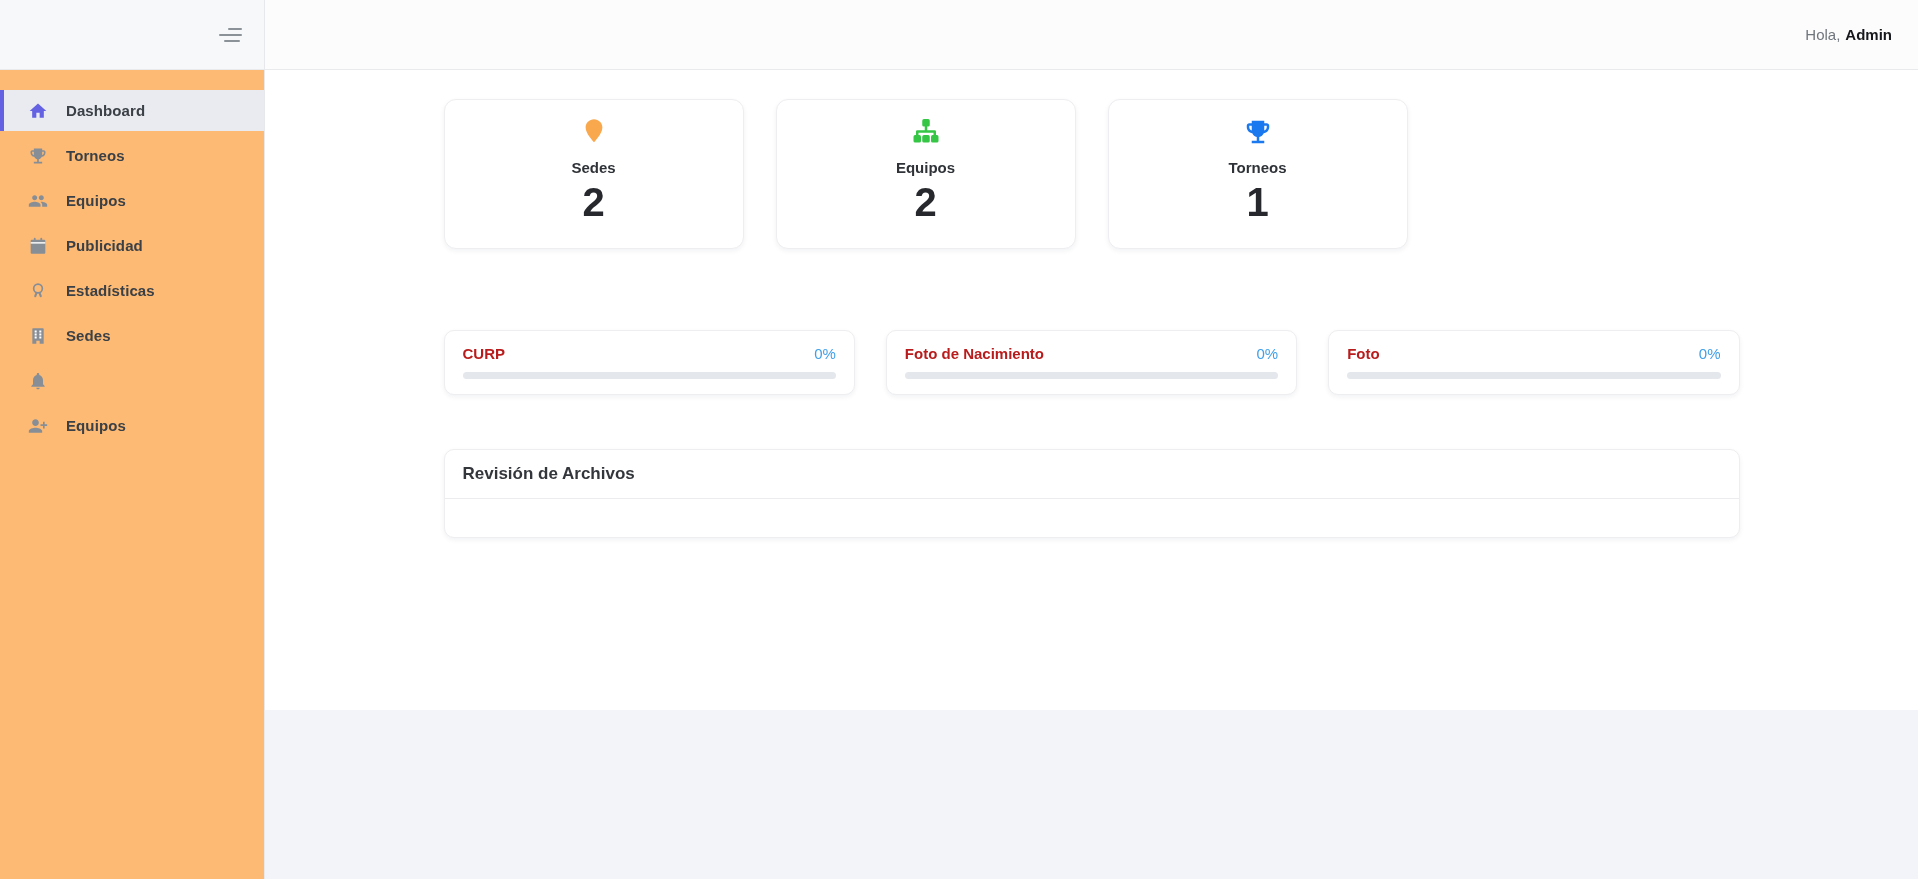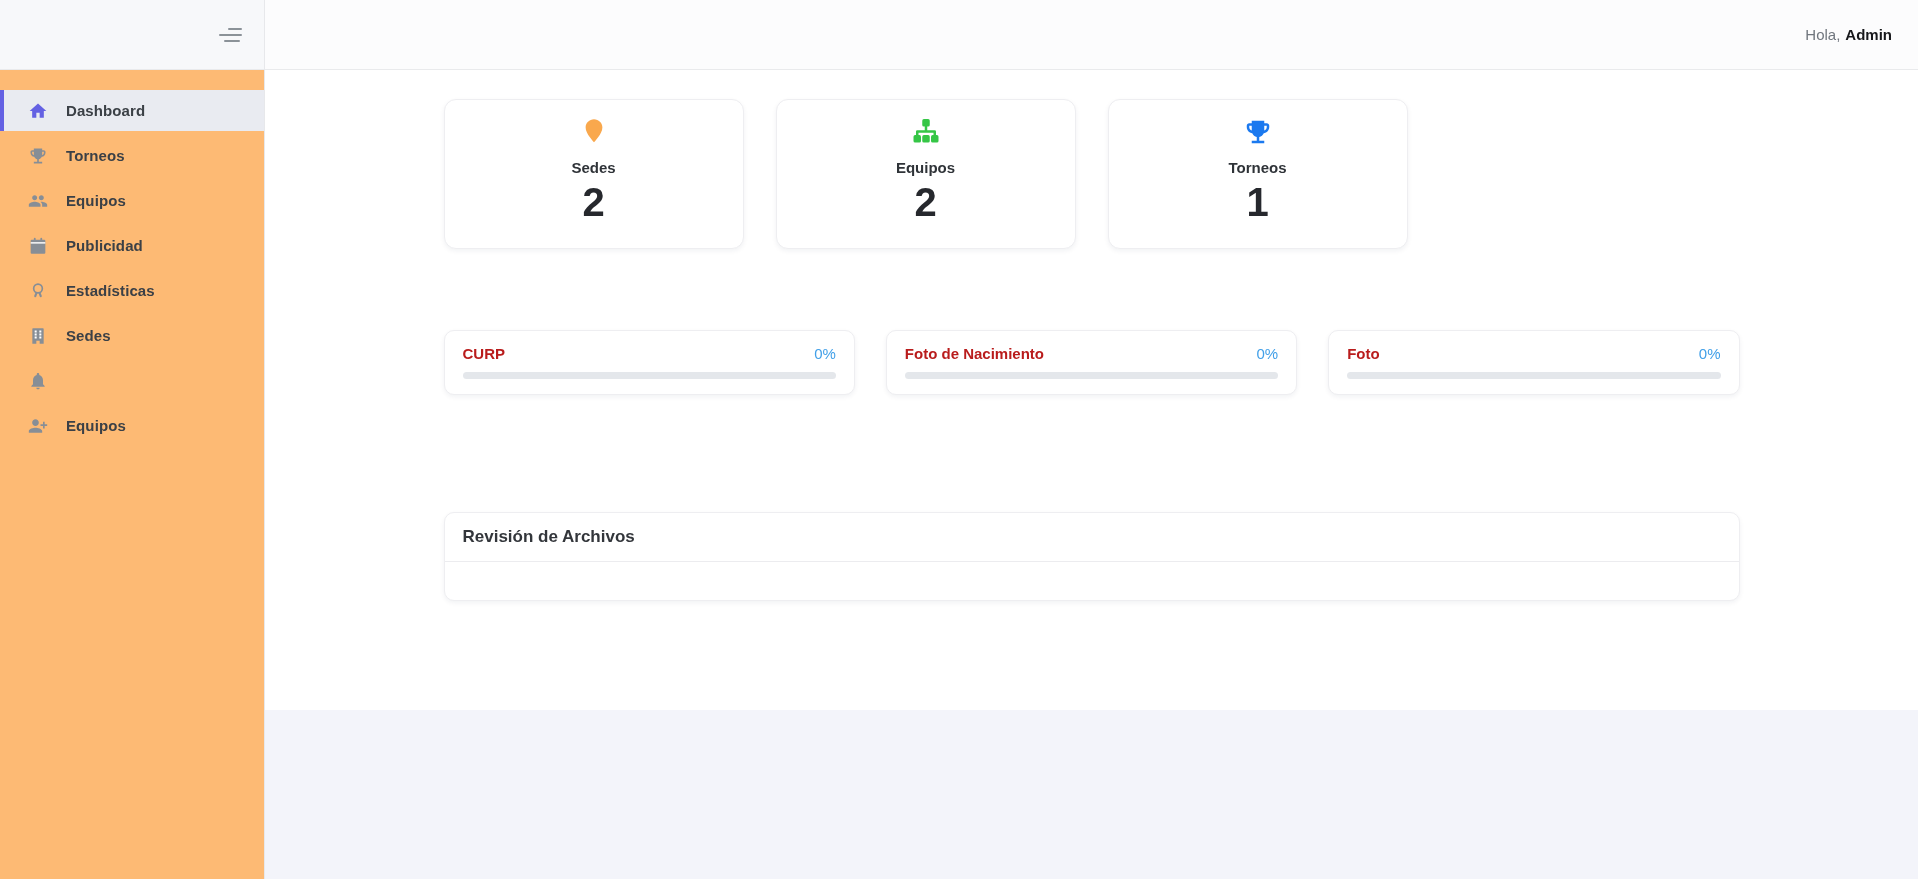--- a/index.html
+++ b/index.html
@@ -72,21 +72,21 @@
     background:#fff; border:1px solid #eeeef1; border-radius:10px;
     box-shadow:0 2px 5px rgba(25,30,60,0.06); padding:14px 18px 15px;
   }
   .progress-head { display:flex; justify-content:space-between; align-items:center; }
   .progress-label { font-size:15px; font-weight:700; color:#b91c1c; }
   .progress-pct { font-size:15px; font-weight:500; }
   .progress-track { margin-top:10px; height:7px; background:#e4e7eb; border-radius:5px; overflow:hidden; }
   .progress-fill { height:100%; background:#42a0e8; border-radius:5px; width:0%; }
 
   .files-card {
-    margin-top:117px; background:#fff; border:1px solid #eeeef1; border-radius:10px;
+    margin-top:54px; background:#fff; border:1px solid #eeeef1; border-radius:10px;
     box-shadow:0 2px 5px rgba(25,30,60,0.06); overflow:hidden;
   }
   .files-header {
     padding:14px 18px; font-size:17px; font-weight:600; color:#33363b;
     border-bottom:1px solid #ececef;
   }
   .files-body { height:38px; }
 </style>
 </head>
 <body>

